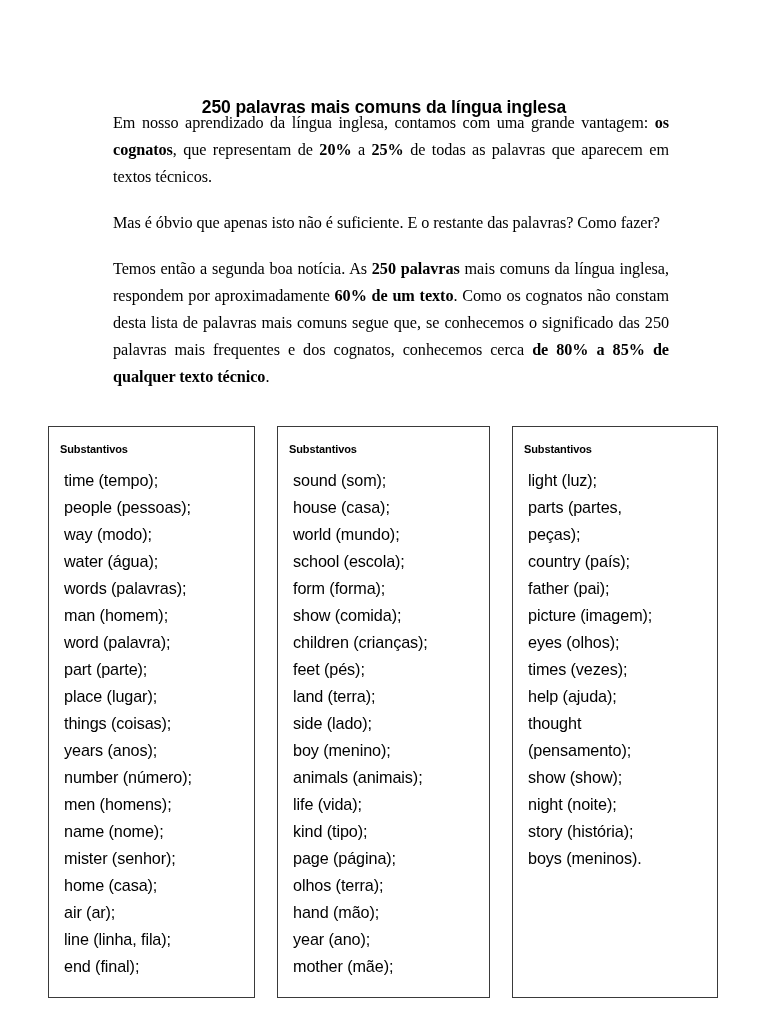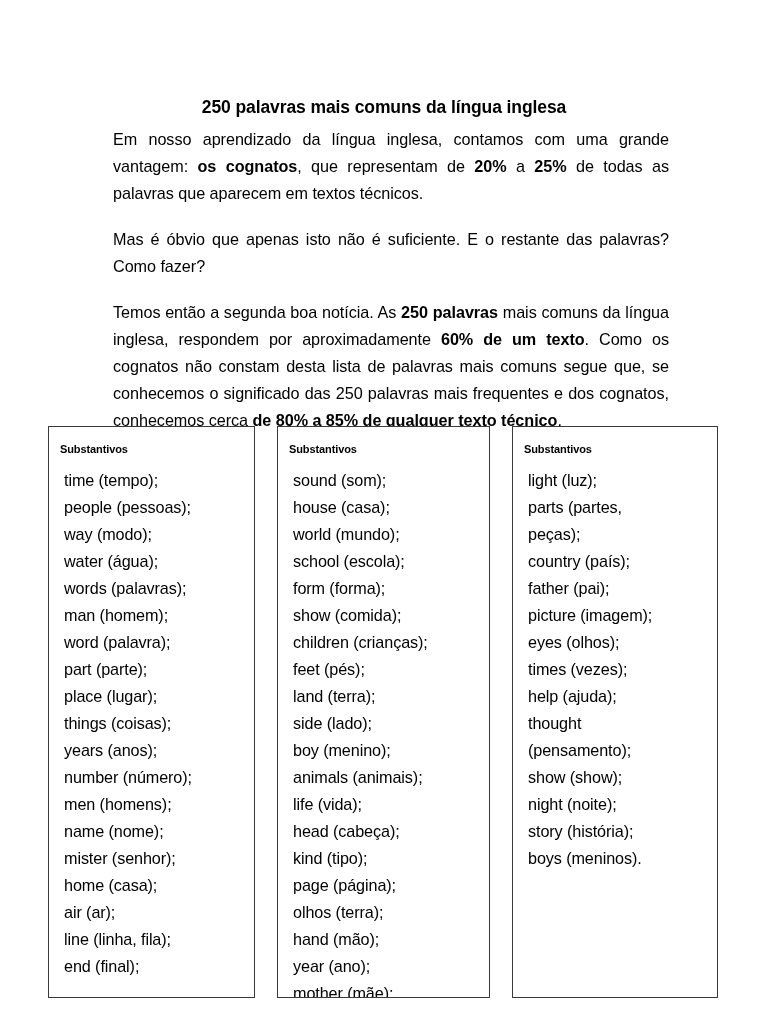--- a/index.html
+++ b/index.html
@@ -34,22 +34,23 @@
     font-size: 17.5px;
     font-weight: bold;
     letter-spacing: -0.1px;
     line-height: 22px;
   }
 
   
   .body-block {
     position: absolute;
     left: 113px;
-    top: 126px;
+    top: 110px;
     width: 556px;
+    font-family: Liberation Serif, serif;
   }
   .para {
     font-size: 16.2px;
     line-height: 27px;
     text-align: justify;
     text-justify: inter-word;
     margin: 0 0 19px 0;
     letter-spacing: -0.05px;
   }
   .para:last-child { margin-bottom: 0; }
@@ -148,21 +149,20 @@
             <li>school (escola);</li>
             <li>form (forma);</li>
             <li>show (comida);</li>
             <li>children (crianças);</li>
             <li>feet (pés);</li>
             <li>land (terra);</li>
             <li>side (lado);</li>
             <li>boy (menino);</li>
             <li>animals (animais);</li>
             <li>life (vida);</li>
-            <li>head (cabeça);</li>
             <li>kind (tipo);</li>
             <li>page (página);</li>
             <li>olhos (terra);</li>
             <li>hand (mão);</li>
             <li>year (ano);</li>
             <li>mother (mãe);</li>
           </ul>
       </div>
     </div>
 

